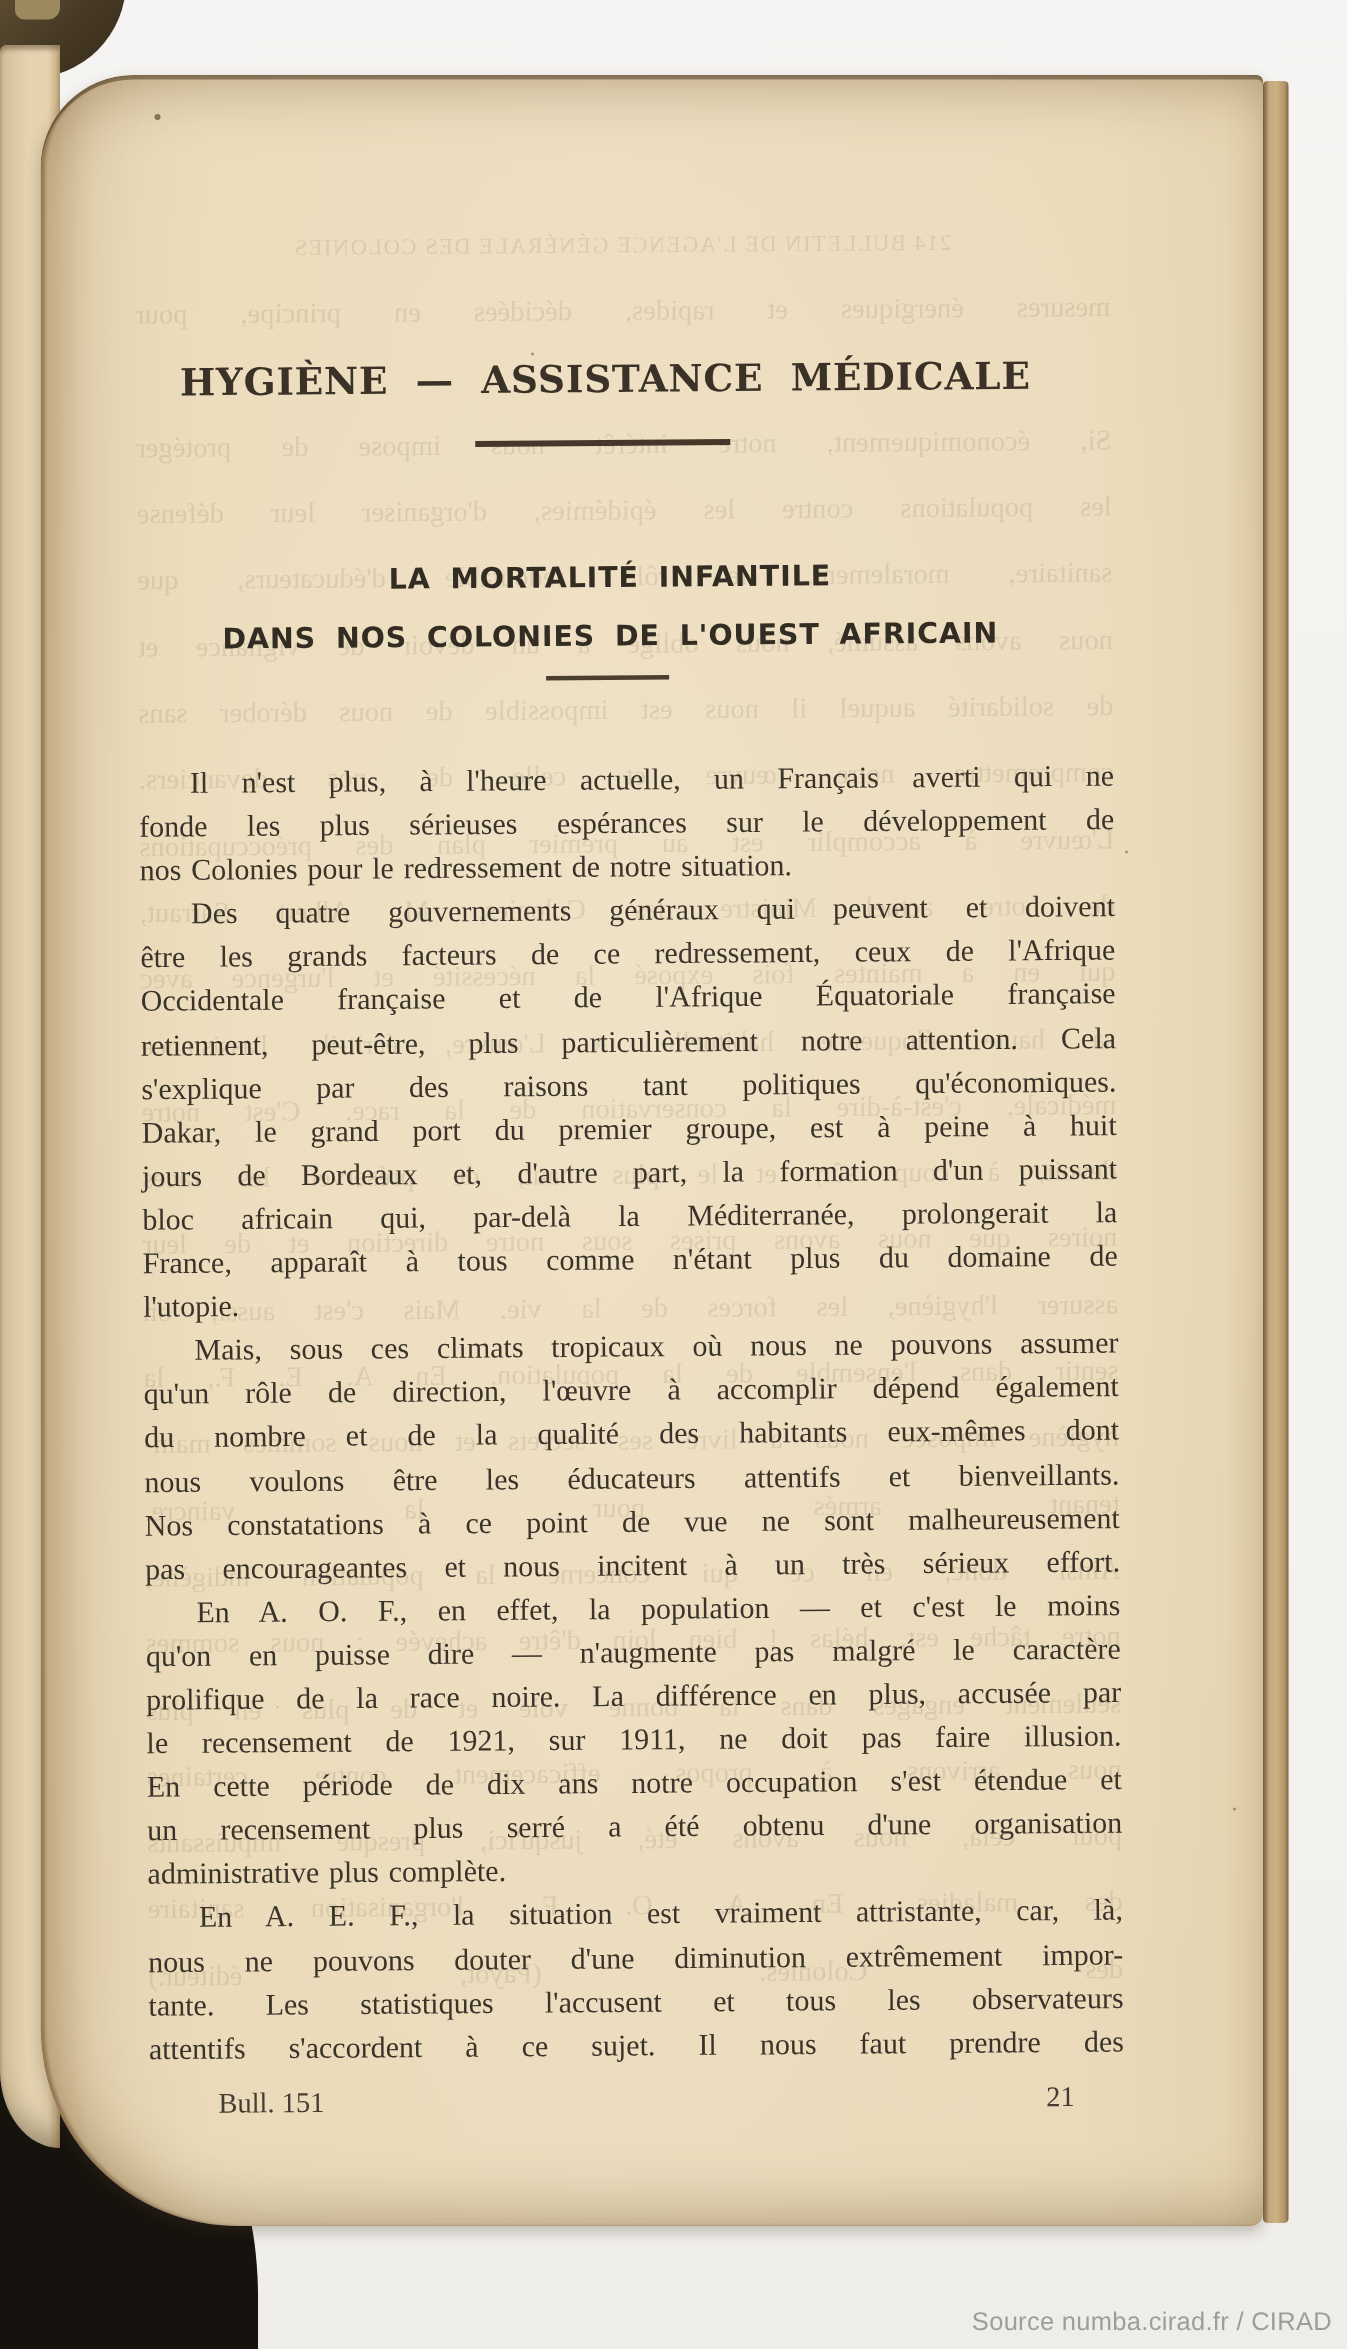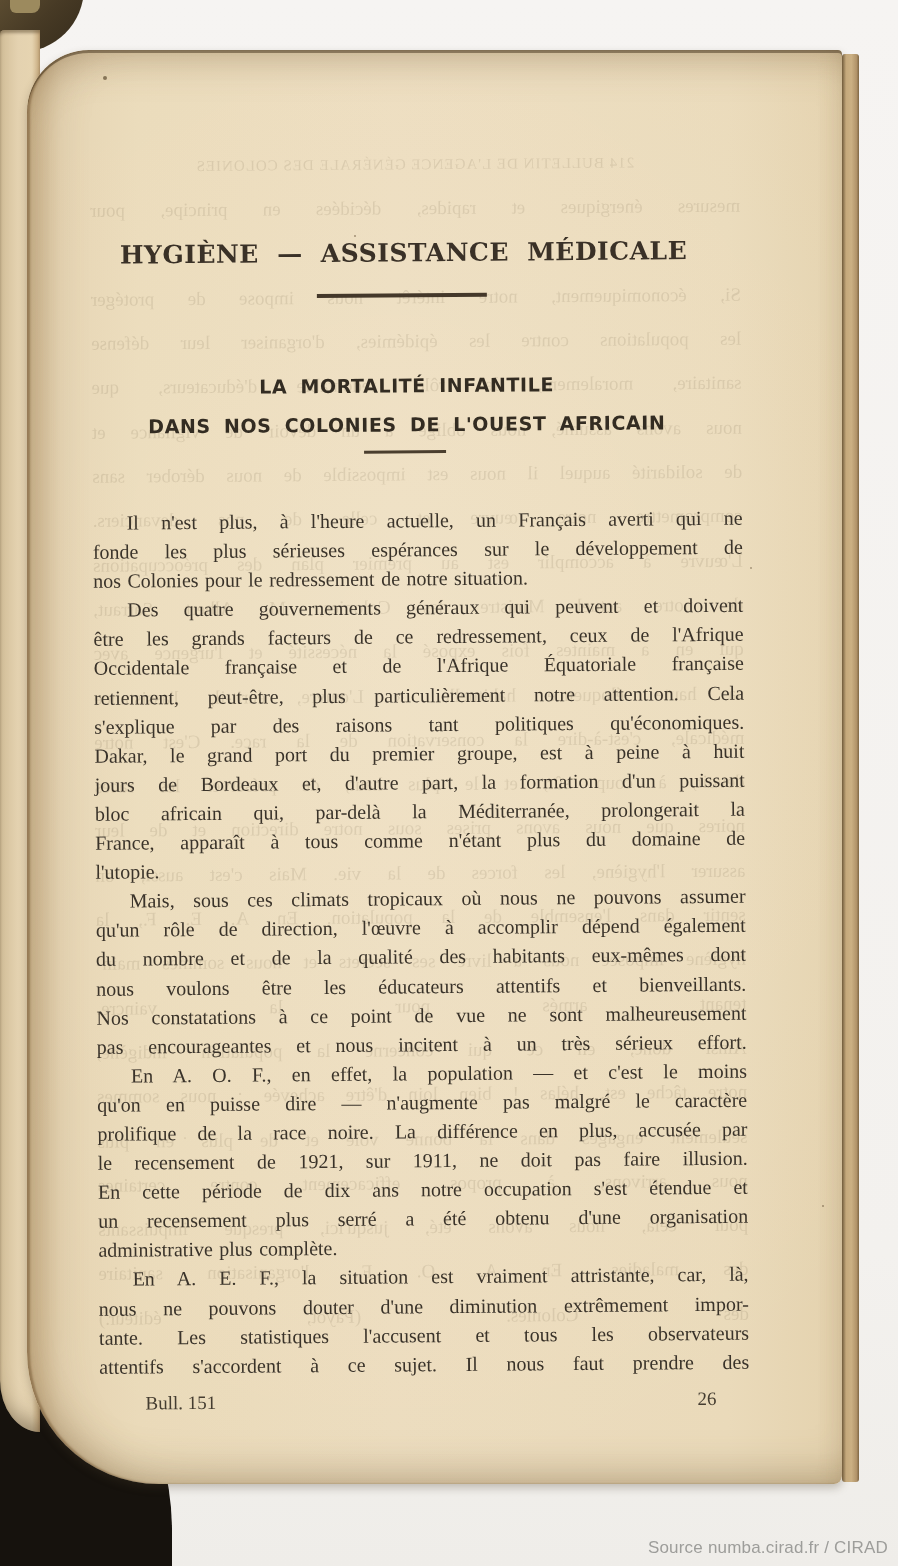--- a/index.html
+++ b/index.html
@@ -189,21 +189,21 @@
           <div>
             <div class="line indent">En A. E. F., la situation est vraiment attristante, car, là,</div>
             <div class="line">nous ne pouvons douter d'une diminution extrêmement impor-</div>
             <div class="line">tante. Les statistiques l'accusent et tous les observateurs</div>
             <div class="line">attentifs s'accordent à ce sujet. Il nous faut prendre des</div>
           </div>
         </div>
 
       <div class="footer">
         <span class="f-left">Bull. 151</span>
-        <span class="f-right">26</span>
+        <span class="f-right">21</span>
       </div>
     </div>
   </div>
 
   <div class="edge-strip"></div>
   <div class="speck"></div>
 
   <div class="watermark">Source numba.cirad.fr / CIRAD</div>
 </div>
 

